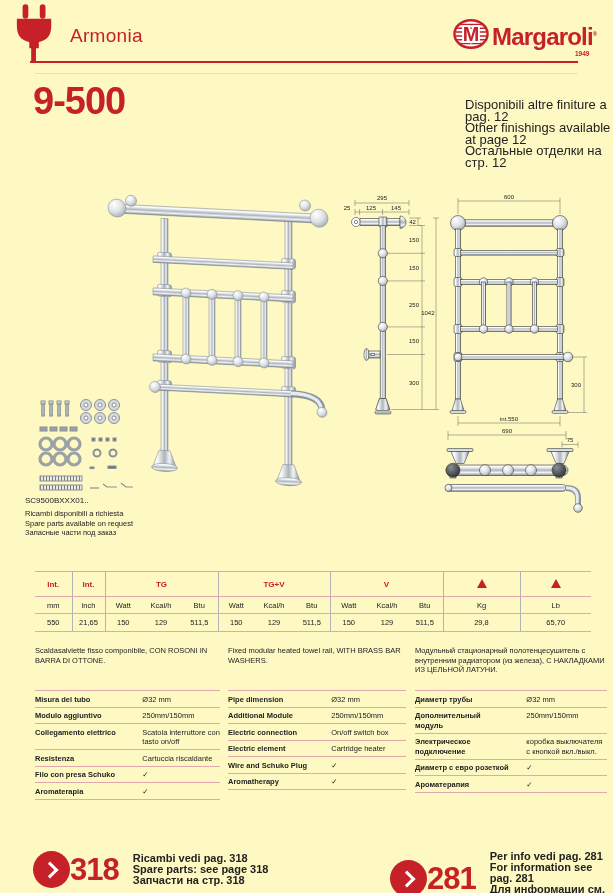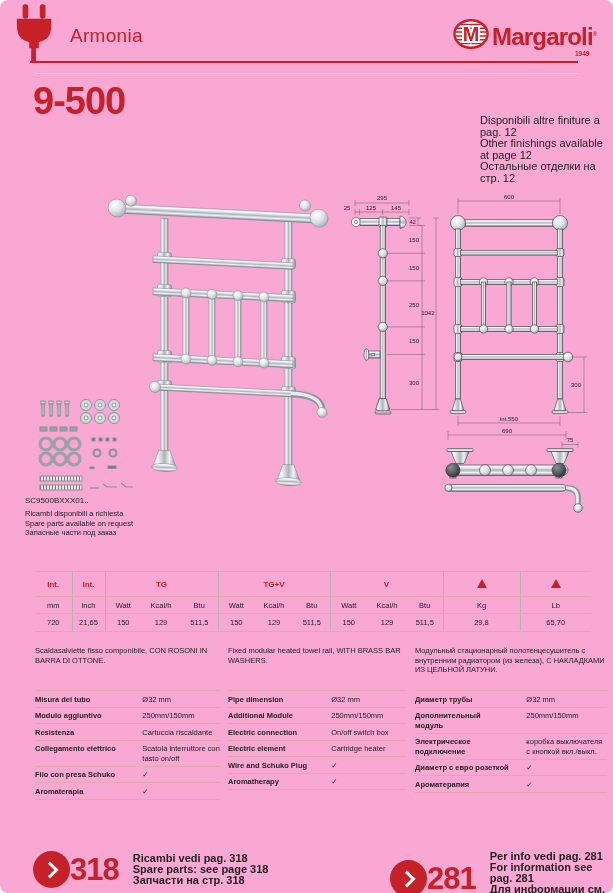--- a/index.html
+++ b/index.html
@@ -1,26 +1,26 @@
 <!DOCTYPE html>
 <html><head>
 <meta charset="utf-8">
 <style>
   html,body{margin:0;padding:0;background:#fff;}
-  .page{position:relative;width:613px;height:893px;background:#f9a8d4;overflow:hidden;
-        font-family:"Liberation Sans",sans-serif;color:#1a1a1a;border-radius:8px;}
+  .page{position:relative;width:613px;height:893px;background:#fef9c3;overflow:hidden;
+        font-family:"Liberation Sans",sans-serif;color:#1a1a1a;}
   .abs{position:absolute;}
   :root{--red:#c62028;--pink:#e2a8ac;--gray:#b3b3b3;}
 
   
   .series-title{left:70px;top:25px;font-size:19px;color:var(--red);letter-spacing:.3px;}
   .main-rule{left:30px;top:61px;width:548px;height:2px;background:var(--red);}
   .faint-rule{left:35px;top:73px;width:543px;height:1px;background:#f0d6d8;}
   .model{left:33px;top:80px;font-size:38px;font-weight:bold;color:var(--red);letter-spacing:-1px;}
-  .finishes{left:480px;top:99px;font-size:11px;line-height:11.5px;color:#222;margin-top:16px;}
+  .finishes{left:465px;top:99px;font-size:13px;line-height:11.5px;color:#222;}
   .logo{left:452px;top:17px;display:flex;align-items:flex-start;}
   .logo-word{font-size:24px;font-weight:bold;color:var(--red);letter-spacing:-.8px;line-height:34px;margin-left:2px;}
   .logo-reg{font-size:6px;color:var(--red);vertical-align:super;}
   .logo-year{left:575px;top:50px;font-size:6.5px;font-weight:bold;color:var(--red);}
 
   
   .sp-code{left:25px;top:496px;font-size:8px;color:#222;}
   .sp-lines{left:25px;top:509px;font-size:7.5px;line-height:9.5px;color:#222;}
 
   
@@ -428,21 +428,21 @@
       <td>Watt</td>
       <td>Kcal/h</td>
       <td class="vr">Btu</td>
       <td>Watt</td>
       <td>Kcal/h</td>
       <td class="vr">Btu</td>
       <td class="vr">Kg</td>
       <td>Lb</td>
     </tr>
     <tr class="val">
-      <td class="vr">720</td>
+      <td class="vr">550</td>
       <td class="vr">21,65</td>
       <td>150</td>
       <td>129</td>
       <td class="vr">511,5</td>
       <td>150</td>
       <td>129</td>
       <td class="vr">511,5</td>
       <td>150</td>
       <td>129</td>
       <td class="vr">511,5</td>
@@ -457,26 +457,26 @@
     <div class="spec">
       <div class="spec-row">
           <span class="lb">Misura del tubo</span>
           <span class="vl">Ø32 mm</span>
         </div>
       <div class="spec-row">
           <span class="lb">Modulo aggiuntivo</span>
           <span class="vl">250mm/150mm</span>
         </div>
       <div class="spec-row">
+          <span class="lb">Collegamento elettrico</span>
+          <span class="vl">Scatola interruttore con tasto on/off</span>
+        </div>
+      <div class="spec-row">
           <span class="lb">Resistenza</span>
           <span class="vl">Cartuccia riscaldante</span>
-        </div>
-      <div class="spec-row">
-          <span class="lb">Collegamento elettrico</span>
-          <span class="vl">Scatola interruttore con tasto on/off</span>
         </div>
       <div class="spec-row">
           <span class="lb">Filo con presa Schuko</span>
           <span class="vl">✓</span>
         </div>
       <div class="spec-row">
           <span class="lb">Aromaterapia</span>
           <span class="vl">✓</span>
         </div>
     </div>

